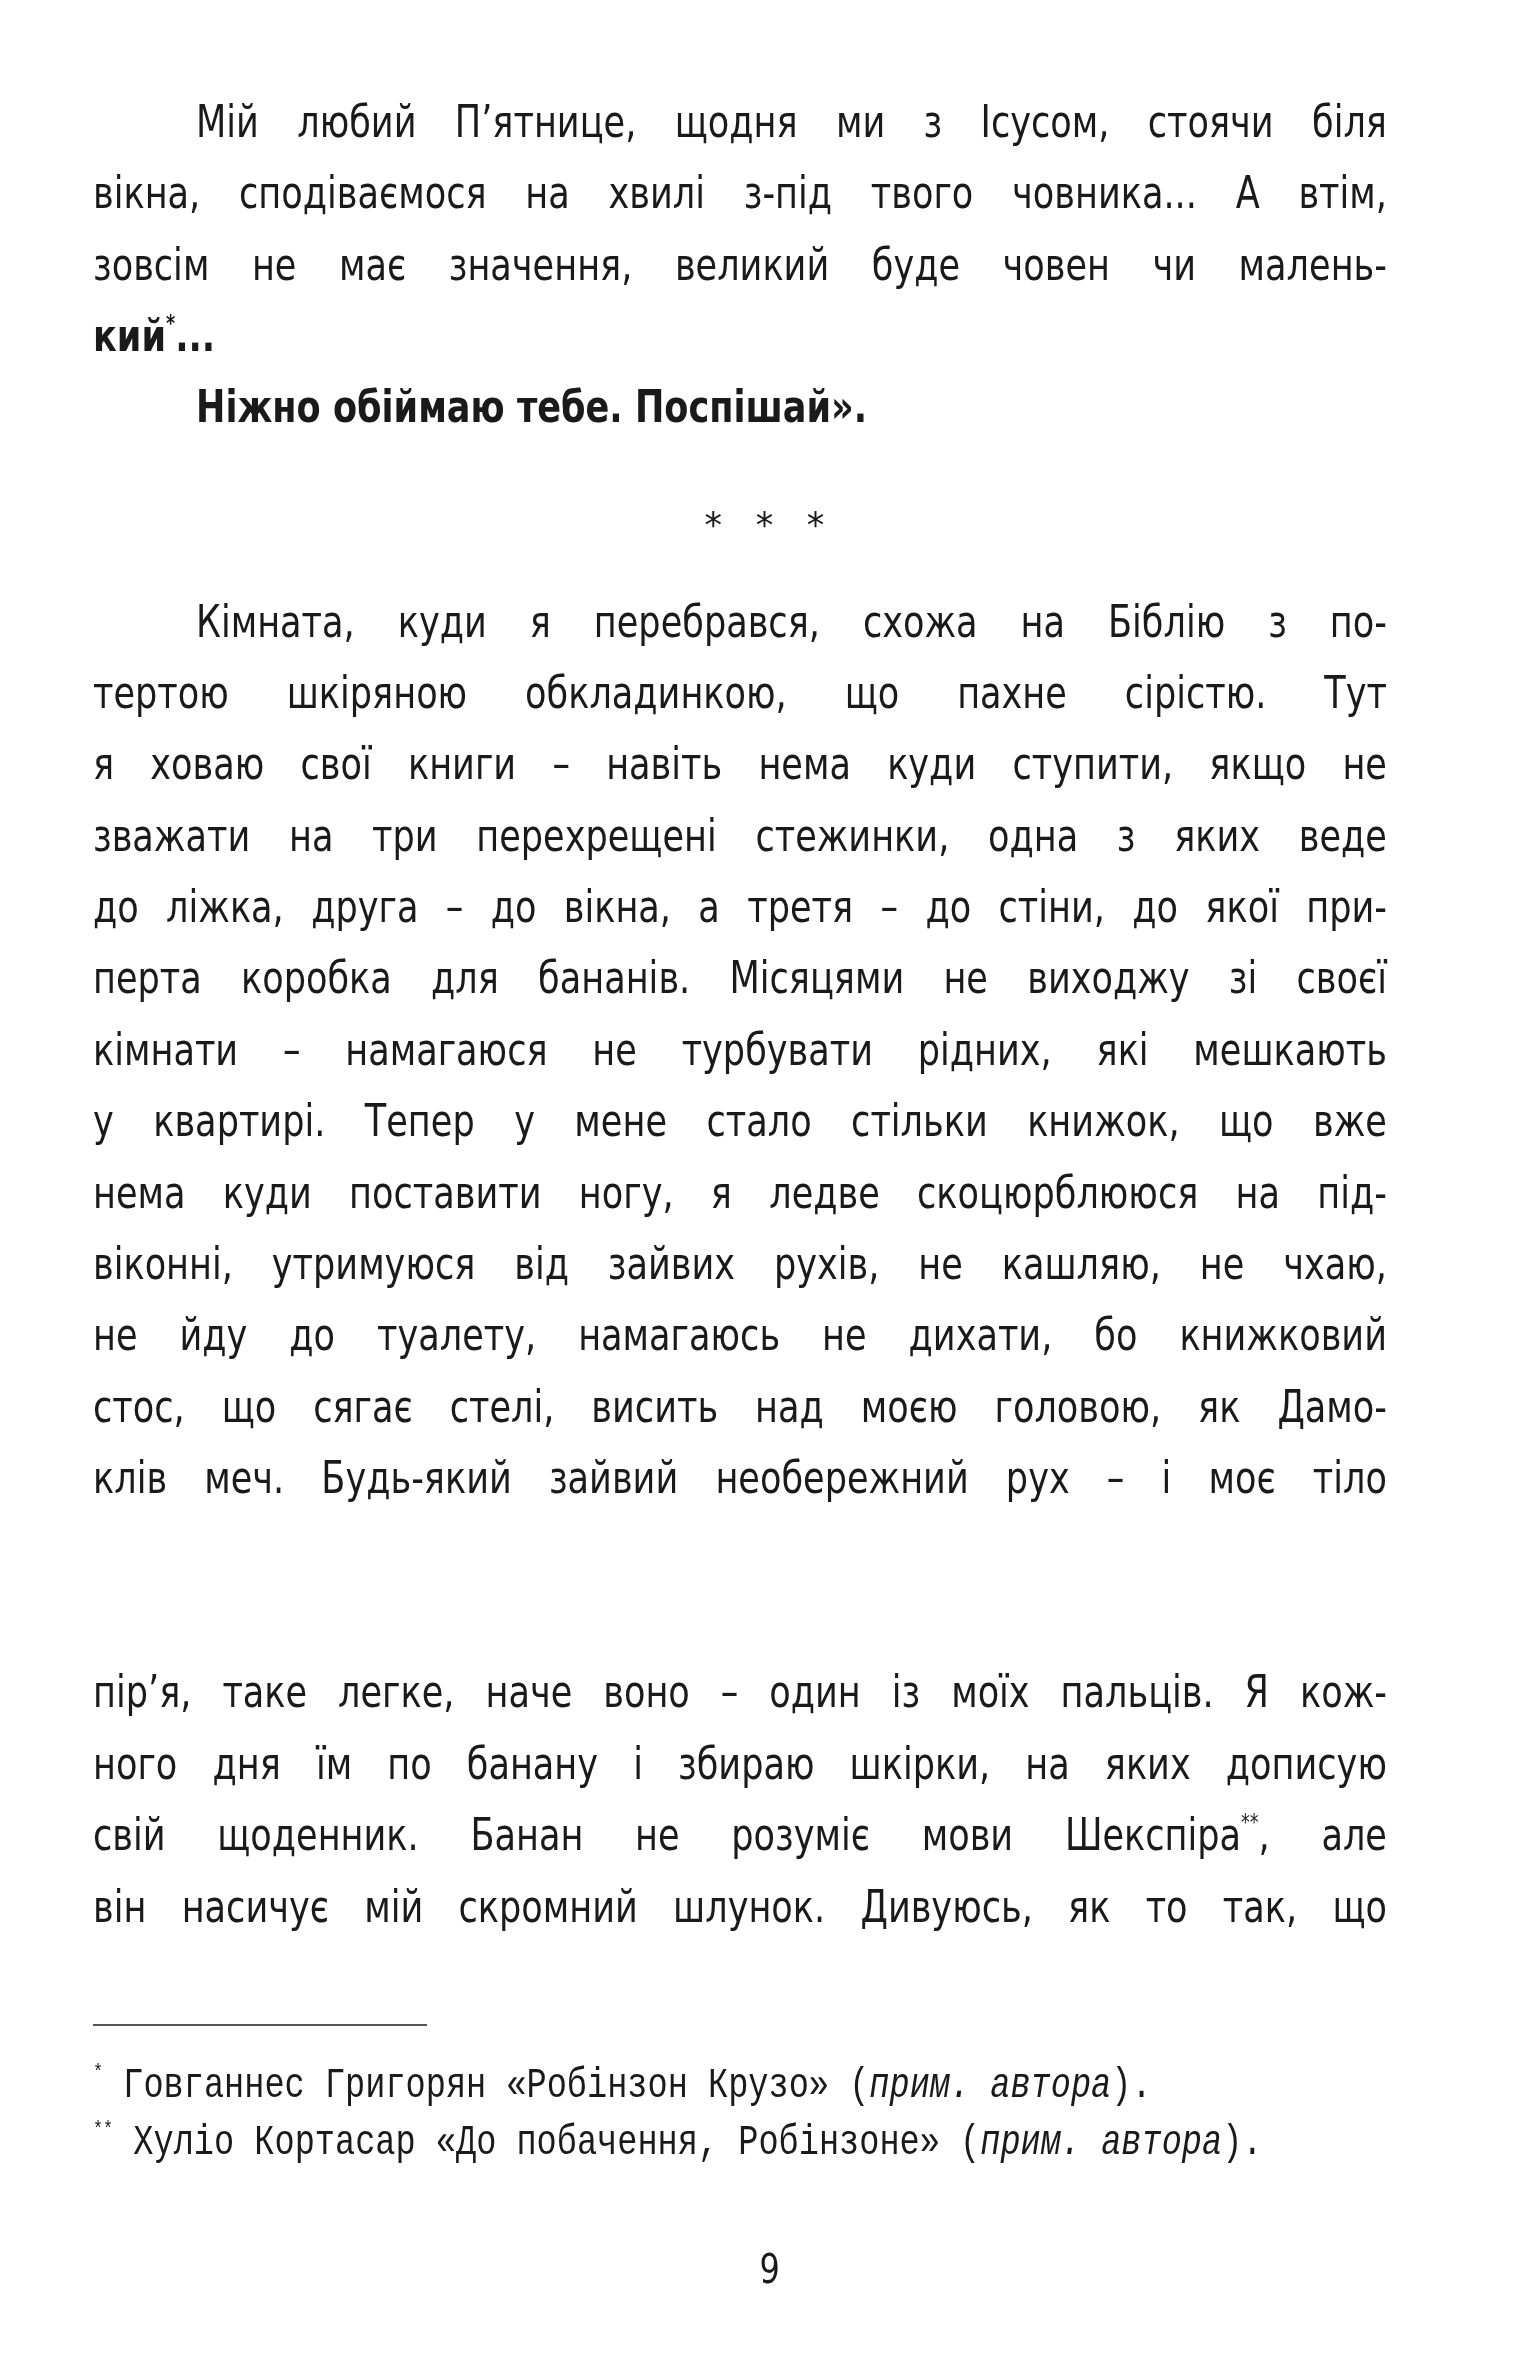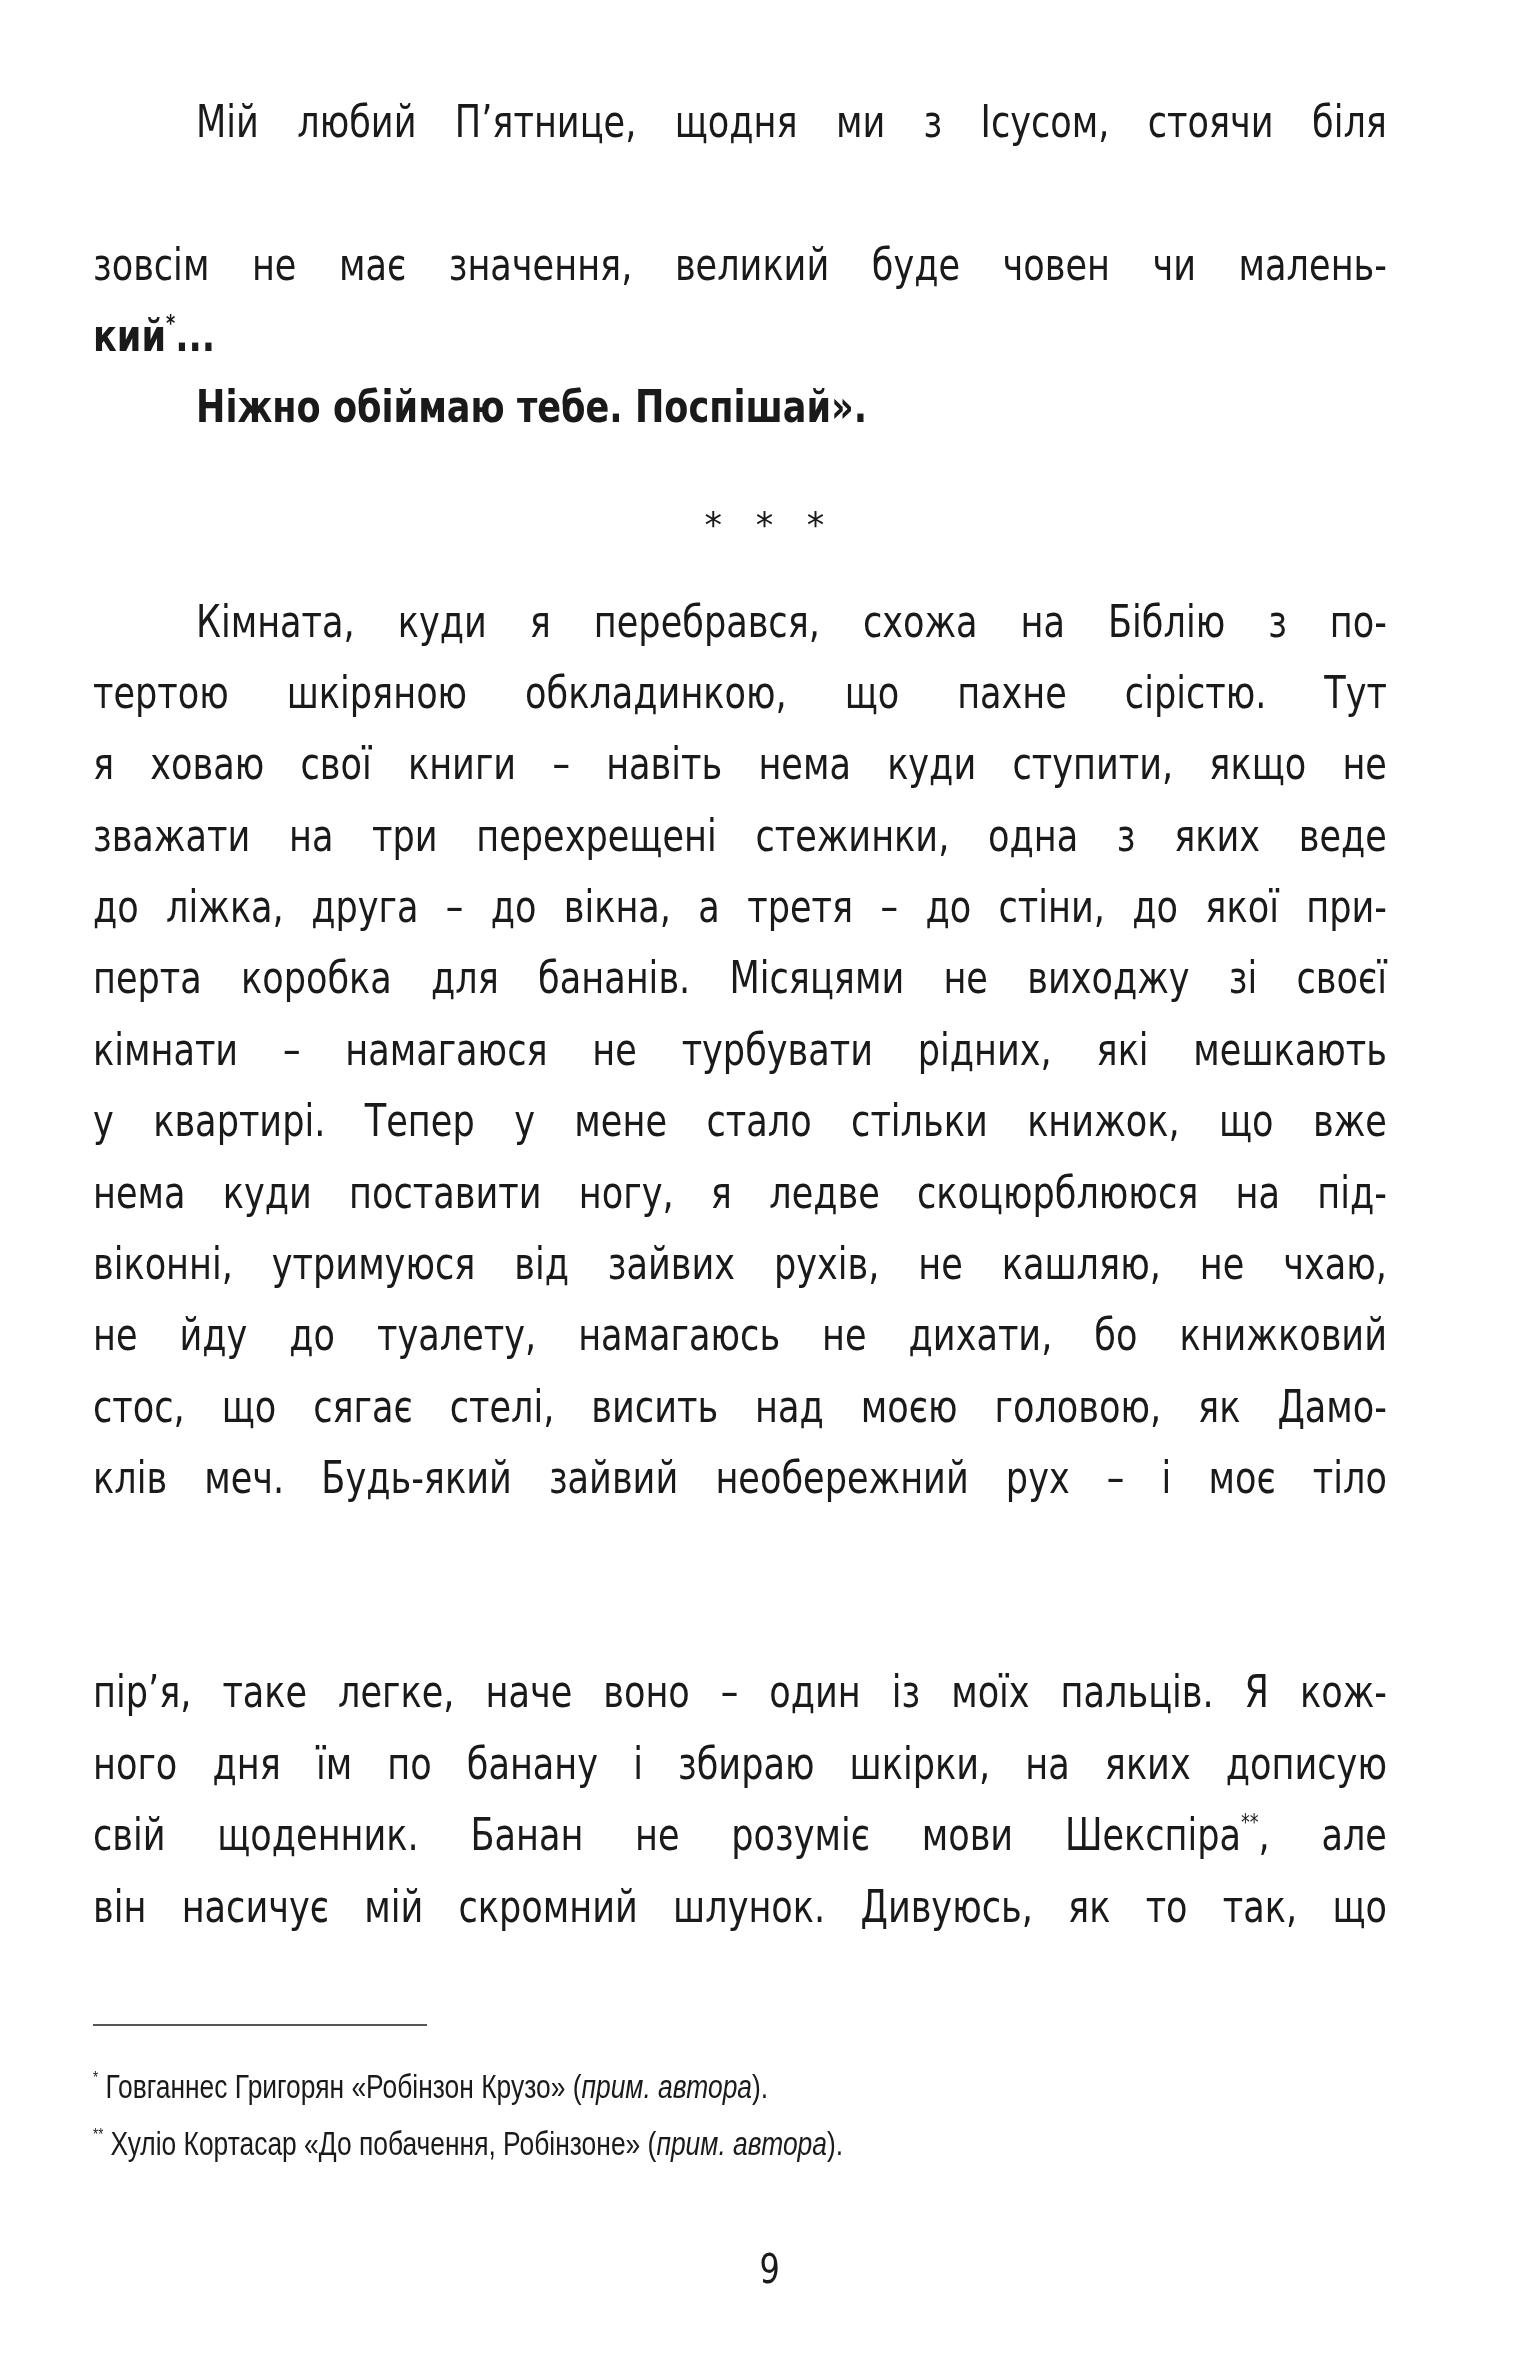--- a/index.html
+++ b/index.html
@@ -12,33 +12,34 @@
     transform-origin:left center;
   }
   .line.indent { left:196px; width:1191px; }
   .line.last { text-align-last:left;font-weight:bold; }
   .line .inner { display:inline-block; transform:scaleX(0.78); transform-origin:left center; width:128.2%; text-align:justify; text-align-last:inherit; }
   .line.last .inner { text-align-last:left; }
   sup { font-size:0.5em; vertical-align:0.9em; line-height:0; }
   .asterisks { position:absolute; top:505px; left:0; width:1540px; text-align:center;
     font-family:"DejaVu Sans", sans-serif; font-size:35px; letter-spacing:11.2px; }
   .fn-rule { position:absolute; left:93px; top:2024px; width:334px; height:2.4px; background:#555; }
-  .fn { position:absolute; left:93px; font-family:Liberation Sans, sans-serif; font-size:33px; line-height:51px; white-space:nowrap; }
+  .fn { position:absolute; left:93px; font-family:Liberation Mono, monospace; font-size:42px; line-height:51px; white-space:nowrap; }
   .fn .inner { display:inline-block; transform:scaleX(0.8); transform-origin:left center; }
   .fn i { font-style:italic; }
   .pagenum { position:absolute; top:2246px; left:0; width:1540px; text-align:center;
     font-family:"DejaVu Sans", sans-serif; font-size:40px; }
   .pagenum span { display:inline-block; transform:scaleX(0.8); }
 </style>
 </head>
 <body>
 
 <div class="page">
 
   <div class="line indent" style="top:86px"><span class="inner">Мій любий П’ятнице, щодня ми з Ісусом, стоячи біля</span></div>
+  <div class="line" style="top:157px"><span class="inner">вікна, сподіваємося на хвилі з-під твого човника... А втім,</span></div>
   <div class="line" style="top:229px"><span class="inner">зовсім не має значення, великий буде човен чи малень-</span></div>
   <div class="line last" style="top:300px"><span class="inner"><span>кий</span><sup>*</sup><span>...</span></span></div>
 
   <div class="line indent last" style="top:371px"><span class="inner">Ніжно обіймаю тебе. Поспішай».</span></div>
 
   <div class="asterisks">* * *</div>
 
   <div class="line indent" style="top:586px"><span class="inner">Кімната, куди я перебрався, схожа на Біблію з по-</span></div>
   <div class="line" style="top:657px"><span class="inner">тертою шкіряною обкладинкою, що пахне сірістю. Тут</span></div>
   <div class="line" style="top:728px"><span class="inner">я ховаю свої книги – навіть нема куди ступити, якщо не</span></div>

